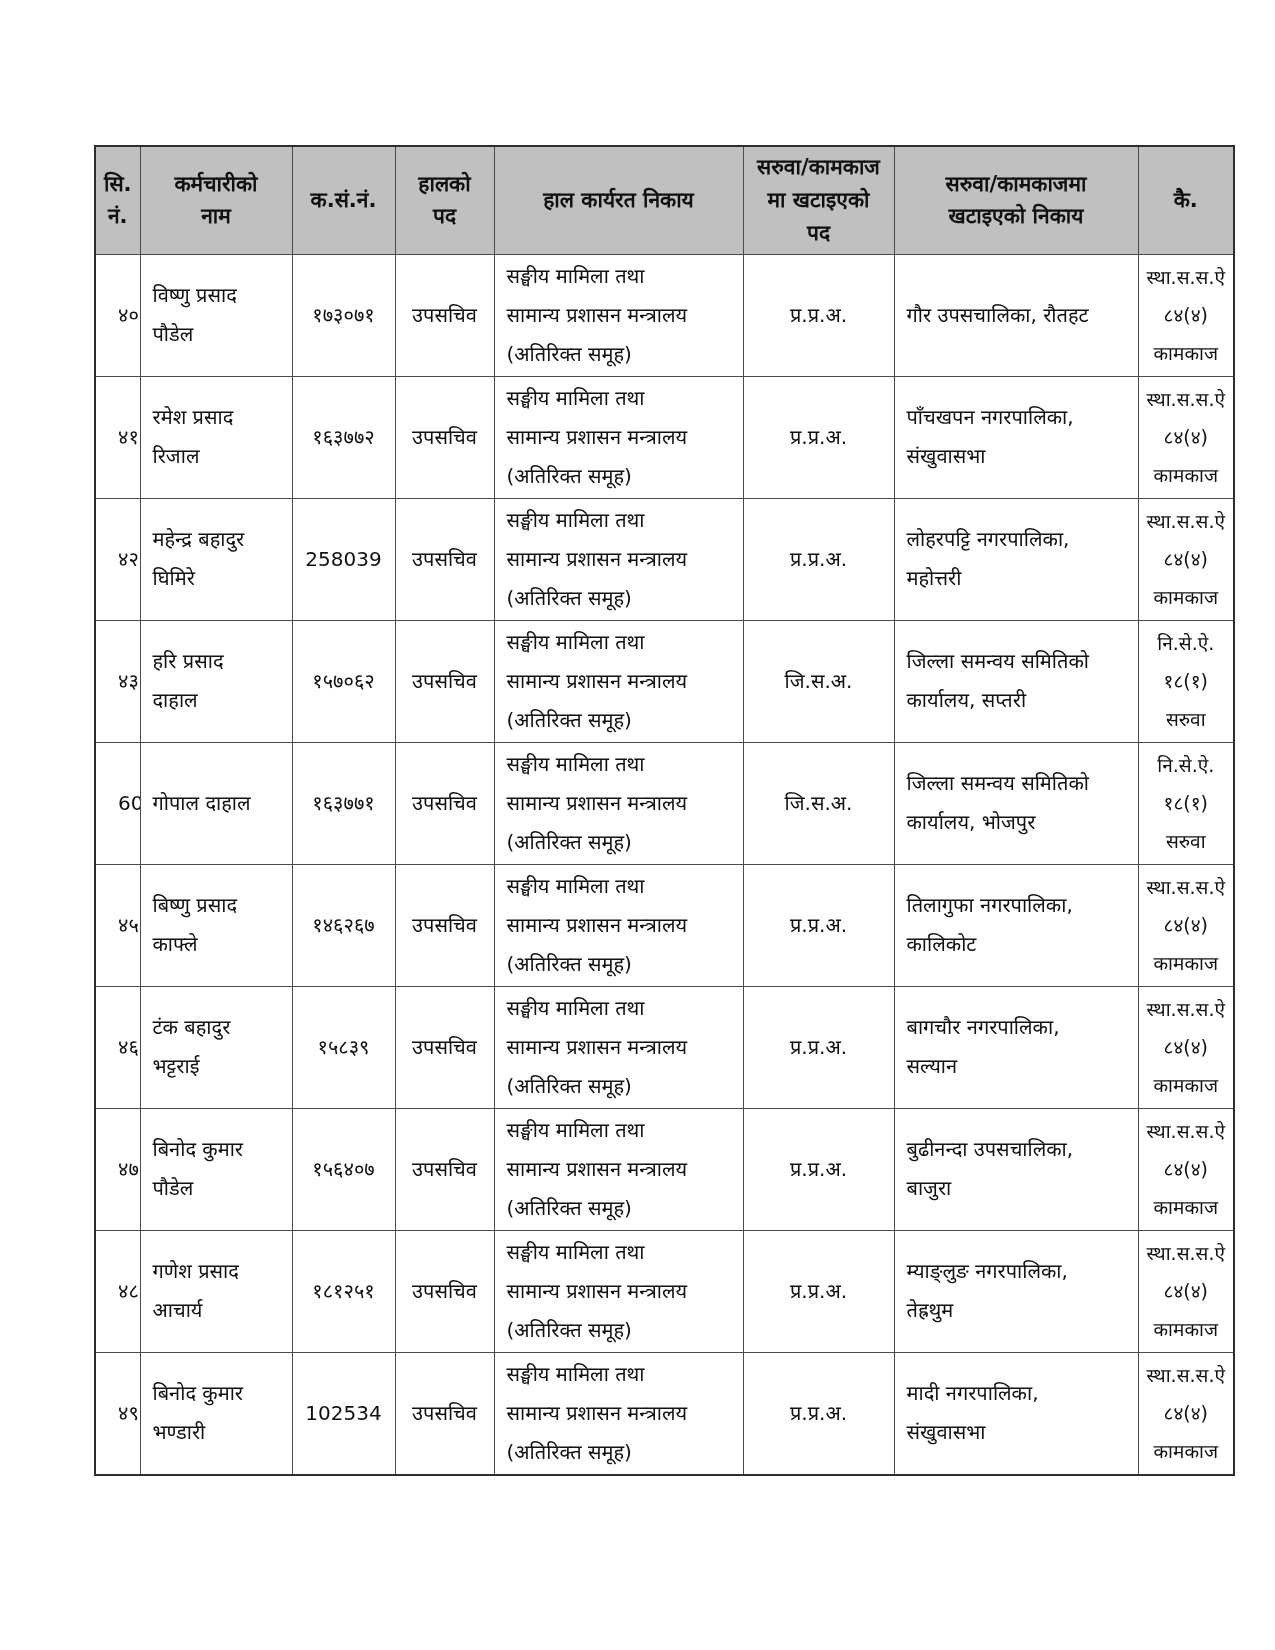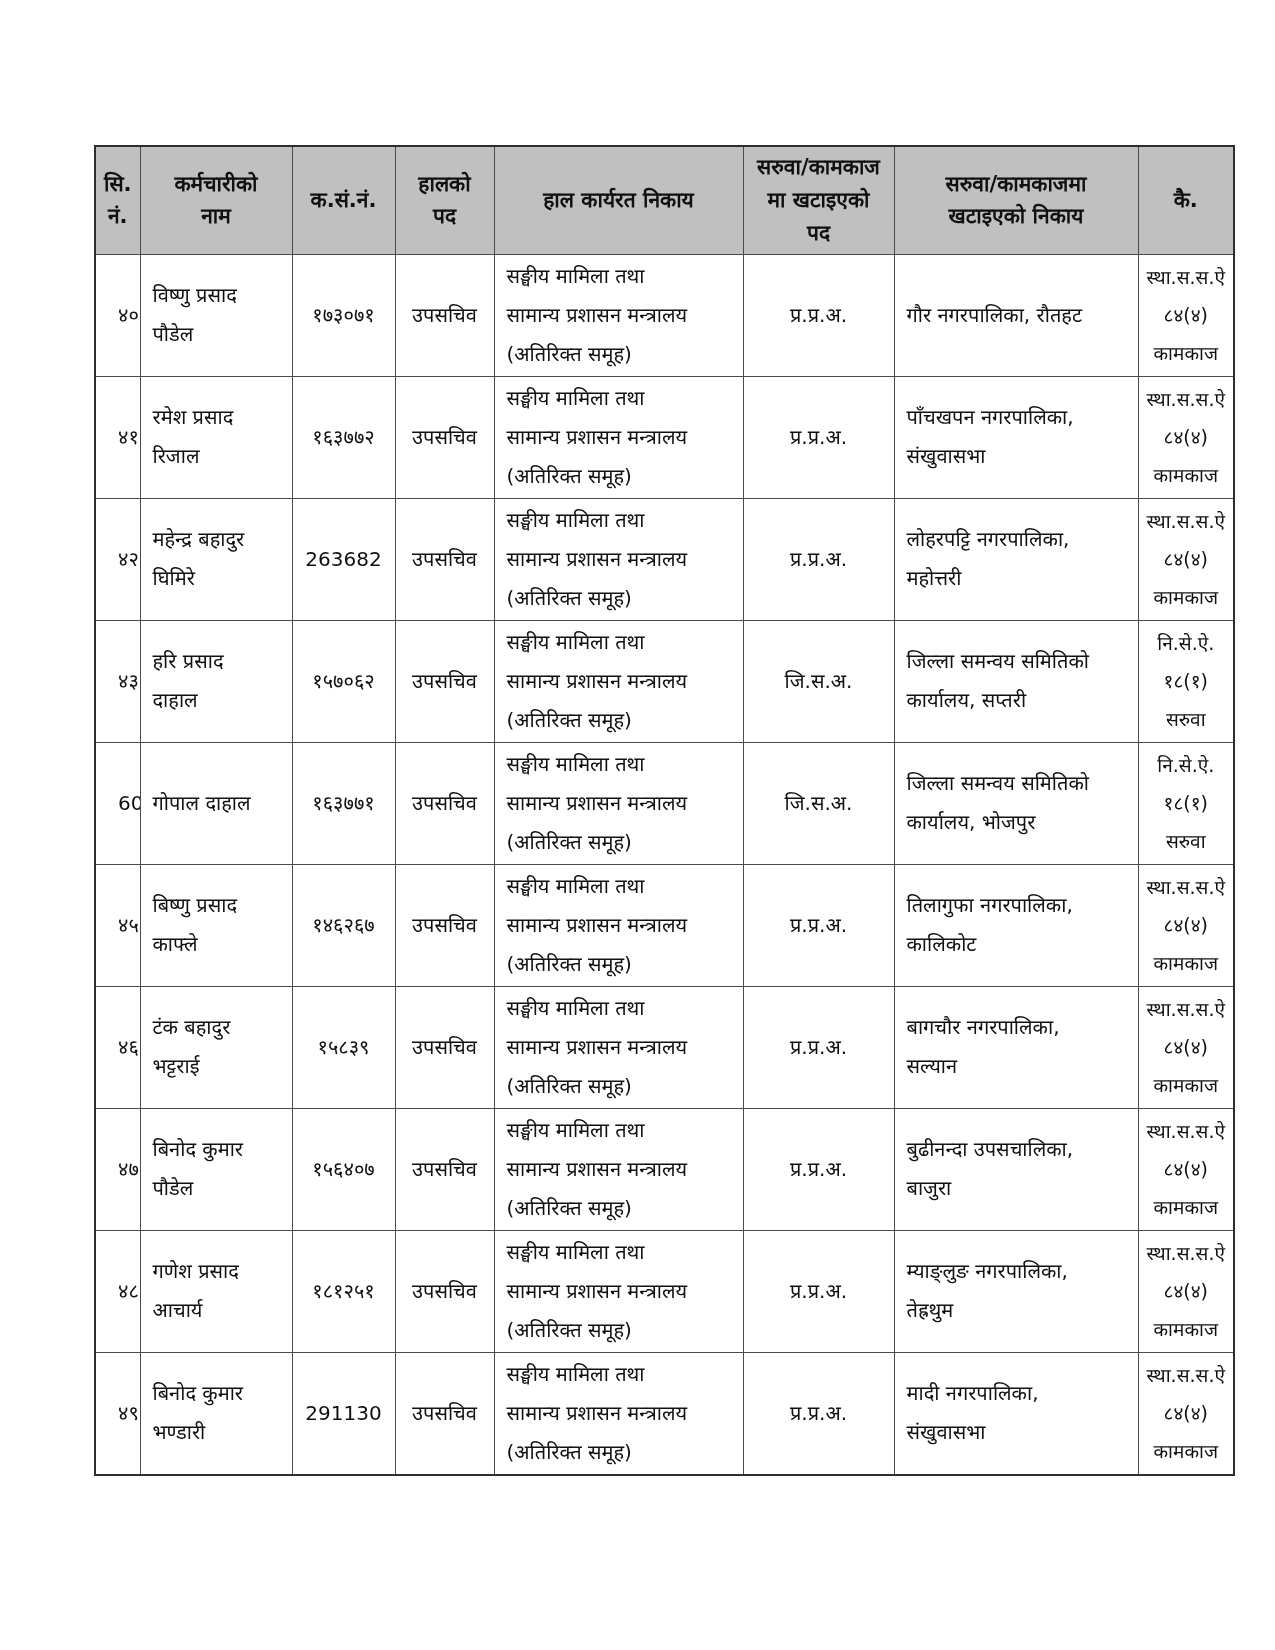--- a/index.html
+++ b/index.html
@@ -104,21 +104,21 @@
         <tr>
       <td class="c-serial">४०.</td>
       <td class="al">विष्णु प्रसाद
 पौडेल</td>
       <td>१७३०७१</td>
       <td>उपसचिव</td>
       <td class="al">सङ्घीय मामिला तथा
 सामान्य प्रशासन मन्त्रालय
 (अतिरिक्त समूह)</td>
       <td>प्र.प्र.अ.</td>
-      <td class="al">गौर  नगरपालिका, रौतहट</td>
+      <td class="al">गौर  उपसचालिका, रौतहट</td>
       <td class="c-remarks">स्था.स.स.ऐ
 ८४(४)
 कामकाज</td>
     </tr>
         <tr>
       <td class="c-serial">४१.</td>
       <td class="al">रमेश प्रसाद
 रिजाल</td>
       <td>१६३७७२</td>
       <td>उपसचिव</td>
@@ -129,21 +129,21 @@
       <td class="al">पाँचखपन नगरपालिका,
 संखुवासभा</td>
       <td class="c-remarks">स्था.स.स.ऐ
 ८४(४)
 कामकाज</td>
     </tr>
         <tr>
       <td class="c-serial">४२.</td>
       <td class="al">महेन्द्र बहादुर
 घिमिरे</td>
-      <td>263682</td>
+      <td>258039</td>
       <td>उपसचिव</td>
       <td class="al">सङ्घीय मामिला तथा
 सामान्य प्रशासन मन्त्रालय
 (अतिरिक्त समूह)</td>
       <td>प्र.प्र.अ.</td>
       <td class="al">लोहरपट्टि नगरपालिका,
 महोत्तरी</td>
       <td class="c-remarks">स्था.स.स.ऐ
 ८४(४)
 कामकाज</td>
@@ -240,21 +240,21 @@
       <td class="al">म्याङ्लुङ नगरपालिका,
 तेह्रथुम</td>
       <td class="c-remarks">स्था.स.स.ऐ
 ८४(४)
 कामकाज</td>
     </tr>
         <tr>
       <td class="c-serial">४९.</td>
       <td class="al">बिनोद कुमार
 भण्डारी</td>
-      <td>291130</td>
+      <td>102534</td>
       <td>उपसचिव</td>
       <td class="al">सङ्घीय मामिला तथा
 सामान्य प्रशासन मन्त्रालय
 (अतिरिक्त समूह)</td>
       <td>प्र.प्र.अ.</td>
       <td class="al">मादी नगरपालिका,
 संखुवासभा</td>
       <td class="c-remarks">स्था.स.स.ऐ
 ८४(४)
 कामकाज</td>

